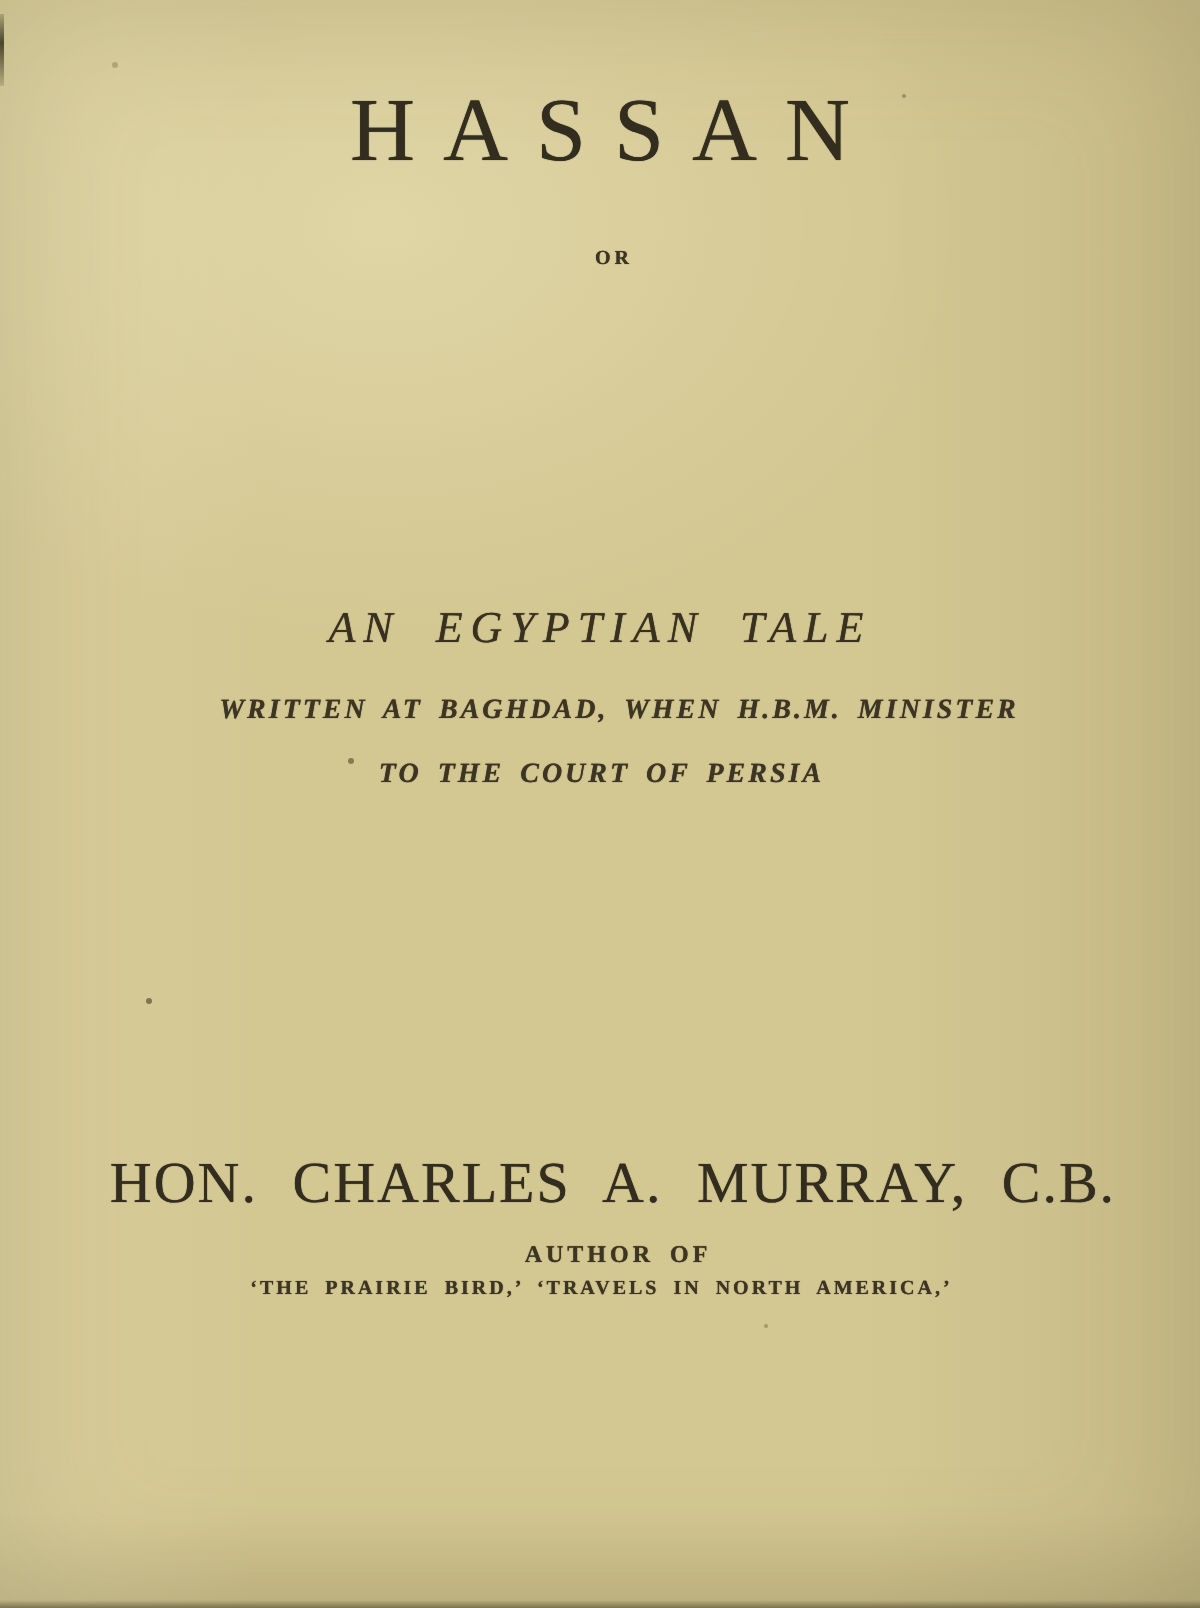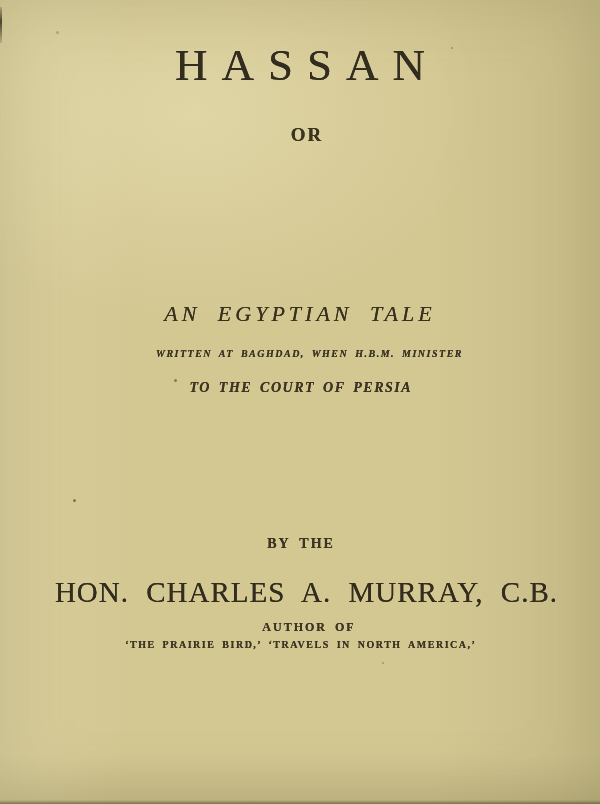--- a/index.html
+++ b/index.html
@@ -21,24 +21,24 @@
       var(--paper);
     box-shadow:inset 0 0 70px rgba(110,100,60,0.22);
     color:var(--ink);
   }
   .line{
     position:absolute;left:0;right:0;text-align:center;
     white-space:nowrap;line-height:1;
     text-shadow:0 0 0.5px currentColor;
   }
   .title{           top:43px;  font-size:45px; letter-spacing:14px; padding-left:14px; color:#332d1f;}
-  .conjunction{     top:125px; font-size:19px; letter-spacing:2px;  padding-left:14px;  font-weight:bold; color:#3b3422;}
+  .conjunction{     top:125px; font-size:10px; letter-spacing:2px;  padding-left:14px;  font-weight:bold; color:#3b3422;}
   .subtitle{        top:185px; font-size:30px; letter-spacing:3.5px;word-spacing:10px; padding-left:3.5px; color:#332d1f;}
   .genre{           top:303px; font-size:22px; letter-spacing:4px;  word-spacing:8px;  padding-left:0; font-style:italic; color:#38311f;}
-  .written1{        top:349px; font-size:10px; letter-spacing:1.5px;word-spacing:3px;  padding-left:19px; font-style:italic; font-weight:bold; color:#3d3523;}
+  .written1{        top:349px; font-size:14px; letter-spacing:1.5px;word-spacing:3px;  padding-left:19px; font-style:italic; font-weight:bold; color:#3d3523;}
   .written2{        top:381px; font-size:14px; letter-spacing:1.5px;word-spacing:3px;  padding-left:1.5px; font-style:italic; font-weight:bold; color:#3d3523;}
   .bythe{           top:537px; font-size:14px; letter-spacing:2px;  word-spacing:4px;  padding-left:2px; font-weight:bold; color:#3b3422;}
   .author{          top:578px; font-size:29px; letter-spacing:1px;  word-spacing:9px;  padding-left:13px; color:#332d1f;}
   .authorof{        top:621px; font-size:12px; letter-spacing:2px;  word-spacing:3px;  padding-left:18px; font-weight:bold; color:#3d3523;}
   .works{           top:640px; font-size:10px; letter-spacing:1.5px;word-spacing:3px;  padding-left:1.5px; font-weight:bold; color:#3d3523;}
   .etc{             top:660px; font-size:12px; letter-spacing:1px;  padding-left:1px;  font-weight:bold; color:#3d3523;}
 
   
   .edge-sliver{
     position:absolute;left:0;top:7px;width:2px;height:36px;
@@ -59,21 +59,20 @@
 <body>
 
 <div class="page">
   <div class="edge-sliver"></div>
 
   <div class="line title">HASSAN</div>
   <div class="line conjunction">OR</div>
   <div class="line genre">AN EGYPTIAN TALE</div>
   <div class="line written1">WRITTEN AT BAGHDAD, WHEN H.B.M. MINISTER</div>
   <div class="line written2">TO THE COURT OF PERSIA</div>
-  <div class="line bythe">BY THE</div>
   <div class="line author">HON. CHARLES A. MURRAY, C.B.</div>
   <div class="line authorof">AUTHOR OF</div>
   <div class="line works">‘THE PRAIRIE BIRD,’ ‘TRAVELS IN NORTH AMERICA,’</div>
 
   <div class="speck s1"></div>
   <div class="speck s2"></div>
   <div class="speck s3"></div>
   <div class="speck s4"></div>
   <div class="speck s5"></div>
 

